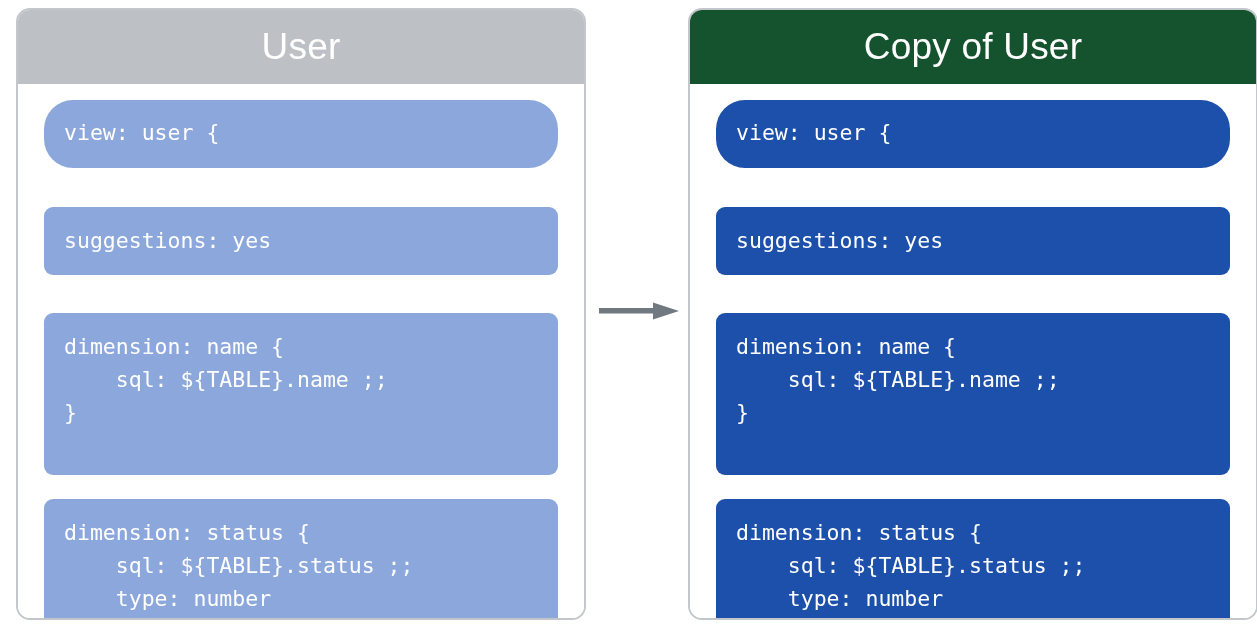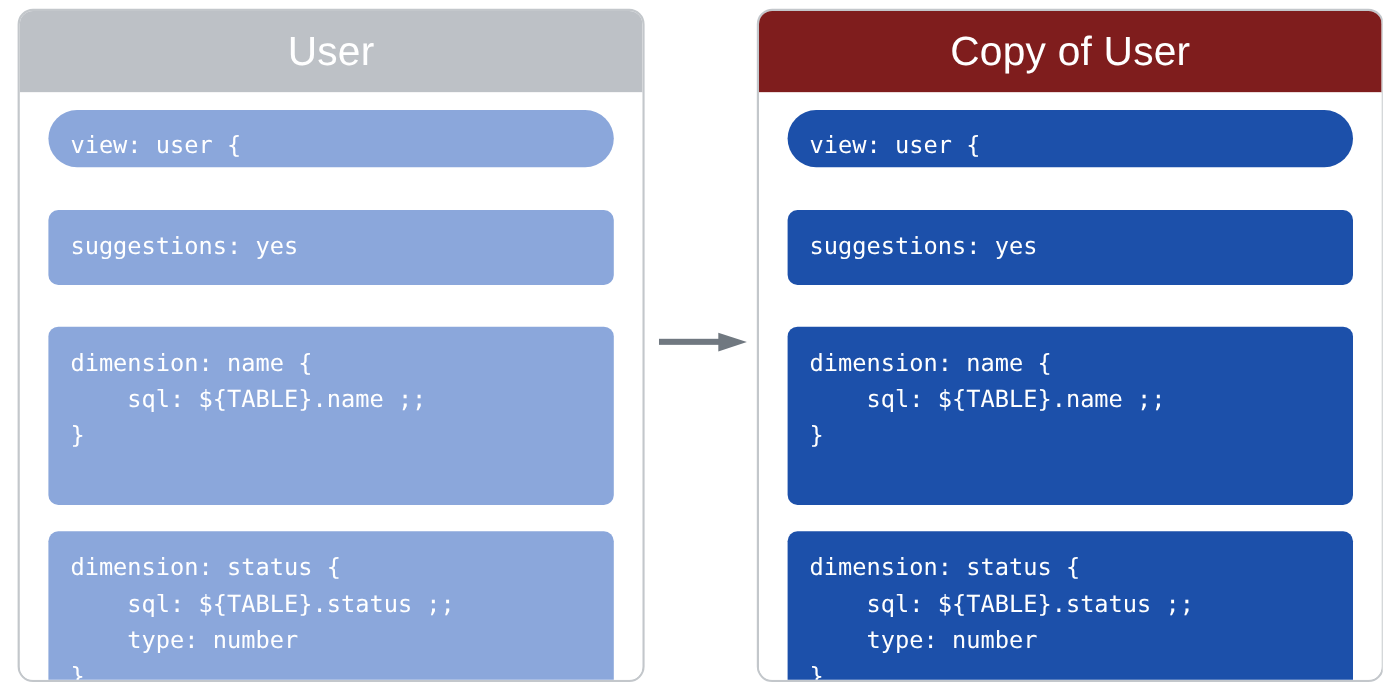--- a/index.html
+++ b/index.html
@@ -44,21 +44,21 @@
     display: flex;
     align-items: center;
     justify-content: center;
     color: #ffffff;
     font-size: 37px;
     font-weight: 400;
     letter-spacing: 0.2px;
     user-select: none;
   }
   .panel-source .panel-header { background: #bdc1c6; }
-  .panel-copy   .panel-header { background: #7f1d1d; }
+  .panel-copy   .panel-header { background: #14532d; }
 
   .panel-body {
     flex: 1 1 auto;
     background: #ffffff;
     padding: 16px 26px 20px 26px;
     box-sizing: border-box;
     display: flex;
     flex-direction: column;
   }
 
@@ -73,21 +73,21 @@
     box-sizing: border-box;
     white-space: pre;
     margin-bottom: 12px;
     overflow: hidden;
   }
   .code-block:last-child { margin-bottom: 0; }
 
   .panel-source .code-block { background: #8ba7db; }
   .panel-copy   .code-block { background: #1c50aa; }
 
-  .cb-1 { height: 52px;  padding-top: 16px; border-radius: 29px; }
+  .cb-1 { height: 68px;  padding-top: 16px; border-radius: 29px; }
   .cb-2 { height: 68px;  margin-top: 27px; }
   .cb-3 { height: 162px; margin-top: 26px; }
   .cb-4 { height: 152px; margin-top: 12px; }
 
   
   .arrow {
     position: absolute;
     left: 591px;
     top: 296px;
     width: 82px;

